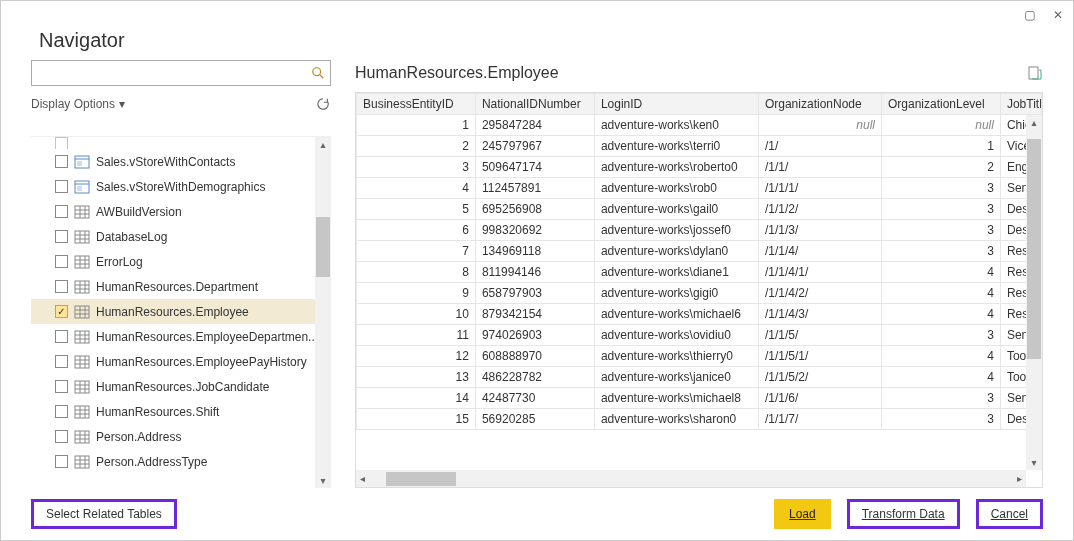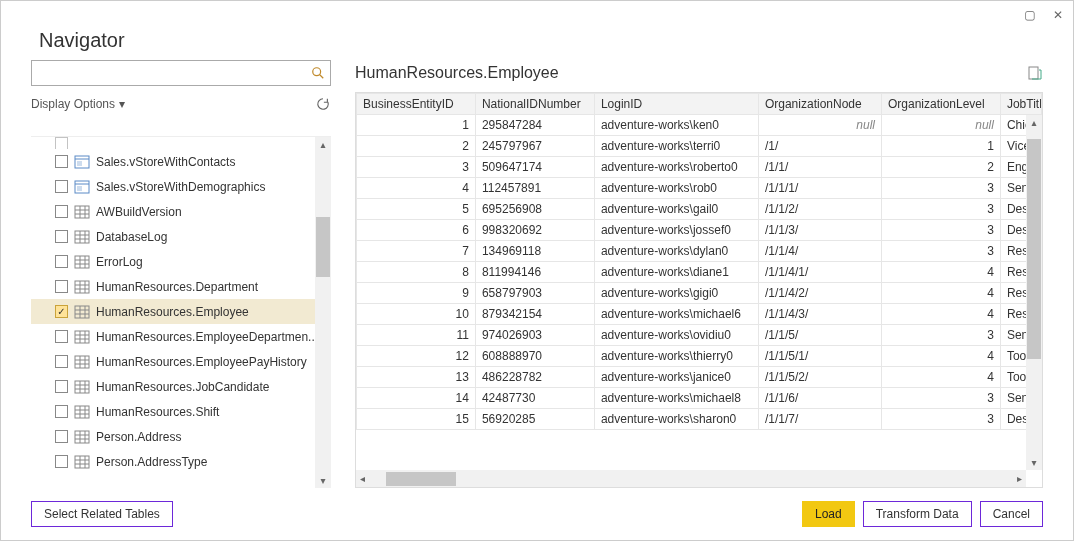--- a/index.html
+++ b/index.html
@@ -172,23 +172,23 @@
     .grid-hthumb { position:absolute; left:30px; bottom:1px; height:14px; width:70px; background:#c6c6c6; }
     .hscroll-arrow { font-size:10px; color:#666; padding:0 4px;}
 
     .footer {
       height: 52px;
       display: flex;
       align-items: center;
       justify-content: space-between;
       padding: 0 30px;
     }
-    .footer-right { display: flex; gap: 8px; }
+    .footer-right { display: flex; gap: 16px; text-decoration: underline; }
     .btn {
-      border: 1px solid #6d28d9;
+      border: 3px solid #6d28d9;
       background: #fff;
       padding: 5px 12px;
       font-size: 12px;
       color: #333;
       cursor: default;
     }
     .btn.primary { background: #f2c811; border-color: #f2c811; color:#222; }
     .refresh-icn { width:16px; height:16px; display:inline-flex; align-items:center; justify-content:center;}
   </style>
 </head>

